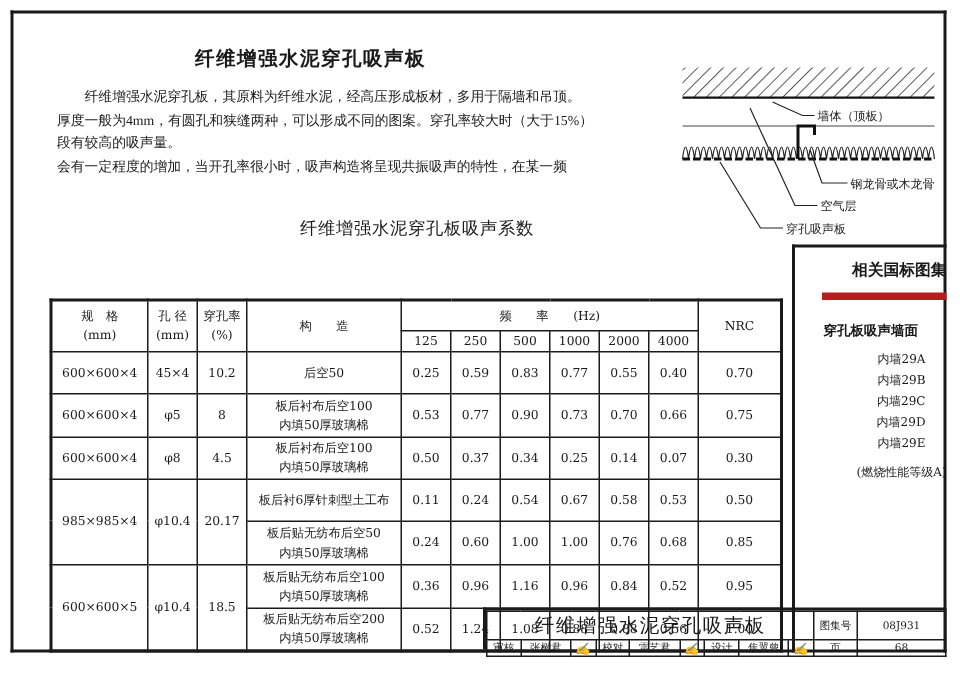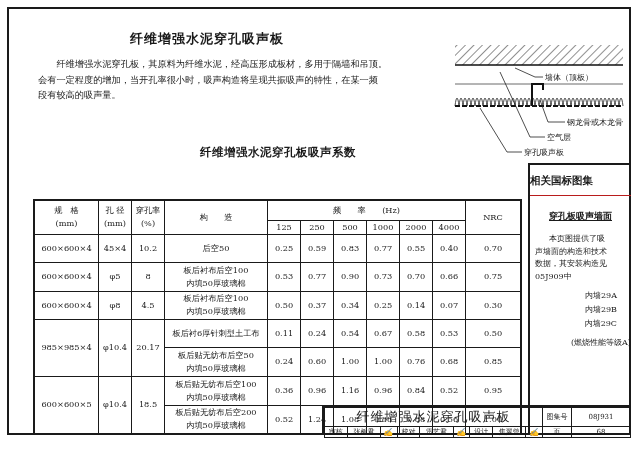--- a/index.html
+++ b/index.html
@@ -3,49 +3,50 @@
 <meta charset="utf-8">
 <style>
   html,body{margin:0;padding:0;background:#fff;}
   body{width:640px;height:451px;position:relative;overflow:hidden;font-family:"DejaVu Serif","Liberation Serif",serif;color:#1a1a1a;}
   .frame{position:absolute;left:7px;top:7px;width:624px;height:428px;border:2px solid #1a1a1a;border-bottom:none;box-sizing:border-box;}
   .bottom-line{position:absolute;left:7px;top:433px;width:624px;height:2px;background:#1a1a1a;}
   .title{position:absolute;left:130px;top:30px;font-family:"DejaVu Sans","Liberation Sans",sans-serif;font-size:13px;font-weight:bold;letter-spacing:1px;}
   .para{position:absolute;left:38px;top:57px;width:400px;font-size:9.2px;line-height:15.5px;text-align:justify;}
   .para span{display:block;white-space:nowrap;font-family:Liberation Serif, serif;}
   .diagram{position:absolute;left:385px;top:40px;width:245px;height:120px;}
-  .tbl-title{position:absolute;left:200px;top:145px;font-family:"DejaVu Sans","Liberation Sans",sans-serif;font-size:11.5px;font-weight:bold;letter-spacing:0.5px;}
+  .tbl-title{position:absolute;left:200px;top:145px;font-family:"DejaVu Sans","Liberation Sans",sans-serif;font-size:11.5px;font-weight:normal;letter-spacing:0.5px;}
   table.main{position:absolute;left:33px;top:163px;border-collapse:collapse;font-size:8.2px;}
   table.main td{border:1px solid #1a1a1a;text-align:center;padding:0;line-height:13px;}
   table.main{border:2px solid #1a1a1a;margin-top:36px;}
   .side{position:absolute;left:528px;top:163px;width:103px;height:272px;border-top:2px solid #1a1a1a;border-left:2px solid #1a1a1a;box-sizing:border-box;}
-  .side-head{height:30px;border-bottom:1px solid #b91c1c;font-family:"DejaVu Sans","Liberation Sans",sans-serif;font-weight:bold;font-size:10.5px;text-align:left;line-height:30px;}
-  .side-sub{font-size:9px;text-align:center;margin-top:14px;font-weight:bold;text-decoration:underline;}
+  .side-head{height:30px;border-bottom:5px solid #b91c1c;font-family:"DejaVu Sans","Liberation Sans",sans-serif;font-weight:bold;font-size:10.5px;text-align:right;line-height:30px;margin-left:18px;}
+  .side-sub{font-size:9px;text-align:center;margin-top:14px;font-weight:bold;}
   .side-body{font-size:8px;line-height:12.5px;padding:0 5px;margin-top:10px;}
   .side-body .indent{text-indent:14px;}
   .side-refs{font-size:8px;line-height:14px;text-align:right;padding-right:14px;margin-top:6px;}
   .side-note{font-size:8px;text-align:right;margin-top:6px;}
   .tb{position:absolute;left:322px;top:405px;width:309px;height:28px;border-top:2px solid #1a1a1a;border-left:2px solid #1a1a1a;box-sizing:border-box;}
   table.tbt{border-collapse:collapse;position:absolute;left:0;top:0;width:307px;height:26px;font-size:7px;}
   table.tbt td{border:1px solid #1a1a1a;text-align:center;padding:0;}
   .big{font-family:"DejaVu Sans","Liberation Sans",sans-serif;font-size:13px;letter-spacing:1px;}
   .sig{font-style:italic;font-size:8px;}
 </style>
 </head>
 <body>
 
 <div class="frame"></div>
 <div class="bottom-line"></div>
 
 <div class="title">纤维增强水泥穿孔吸声板</div>
 
 <div class="para">
   <span>　　纤维增强水泥穿孔板，其原料为纤维水泥，经高压形成板材，多用于隔墙和吊顶。</span>
+  <span>厚度一般为4mm，有圆孔和狭缝两种，可以形成不同的图案。穿孔率较大时（大于15%）</span>
+  <span>段有较高的吸声量。</span>
   <span>会有一定程度的增加，当开孔率很小时，吸声构造将呈现共振吸声的特性，在某一频</span>
-  <span>段有较高的吸声量。</span>
 </div>
 
 <div class="diagram">
   <svg width="245" height="120" viewBox="0 0 245 120">
     <defs>
       <pattern id="hatch" width="6" height="6" patternUnits="userSpaceOnUse" patternTransform="rotate(45)">
         <line x1="0" y1="0" x2="0" y2="6" stroke="#222" stroke-width="1"></line>
       </pattern>
     </defs>
     <rect x="70" y="5" width="168" height="20" fill="url(#hatch)"></rect>
@@ -193,30 +194,26 @@
     <td>0.88</td>
     <td>0.56</td>
     <td>1.00</td>
   </tr>
 </tbody>
   </table>
 
 <div class="side">
   <div class="side-head">相关国标图集</div>
   <div class="side-sub">穿孔板吸声墙面</div>
-  <div class="side-body">
-    <div class="indent">本页图提供了吸</div>
-    <div>声墙面的构造和技术</div>
-    <div>数据，其安装构造见</div>
-    <div>05J909中</div>
-  </div>
   <div class="side-refs">
     <div>内墙29A</div>
     <div>内墙29B</div>
     <div>内墙29C</div>
+    <div>内墙29D</div>
+    <div>内墙29E</div>
   </div>
   <div class="side-note">(燃烧性能等级A)</div>
 </div>
 
 <div class="tb">
   <table class="tbt">
     <tbody>
         <tr style="height:16px">
       <td colspan="9" class="big">纤维增强水泥穿孔吸声板</td>
       <td style="width:28px">图集号</td>

